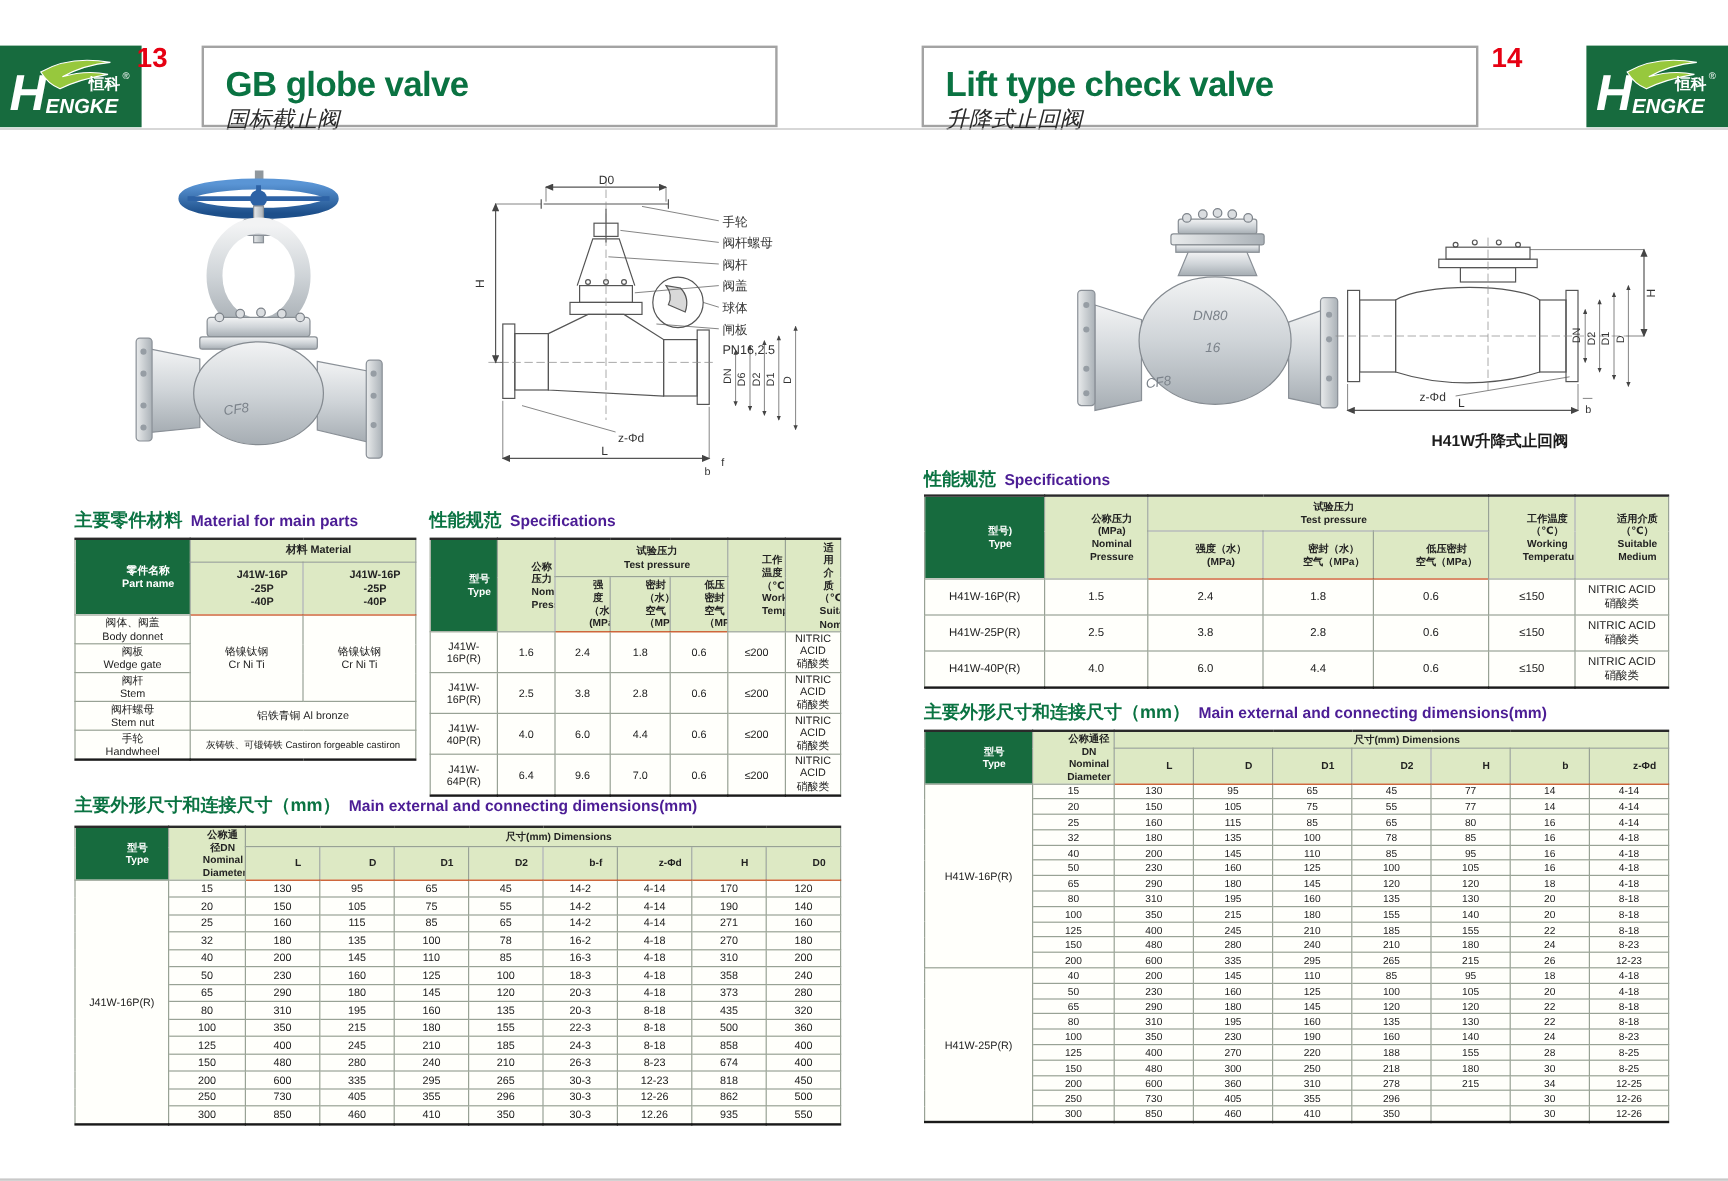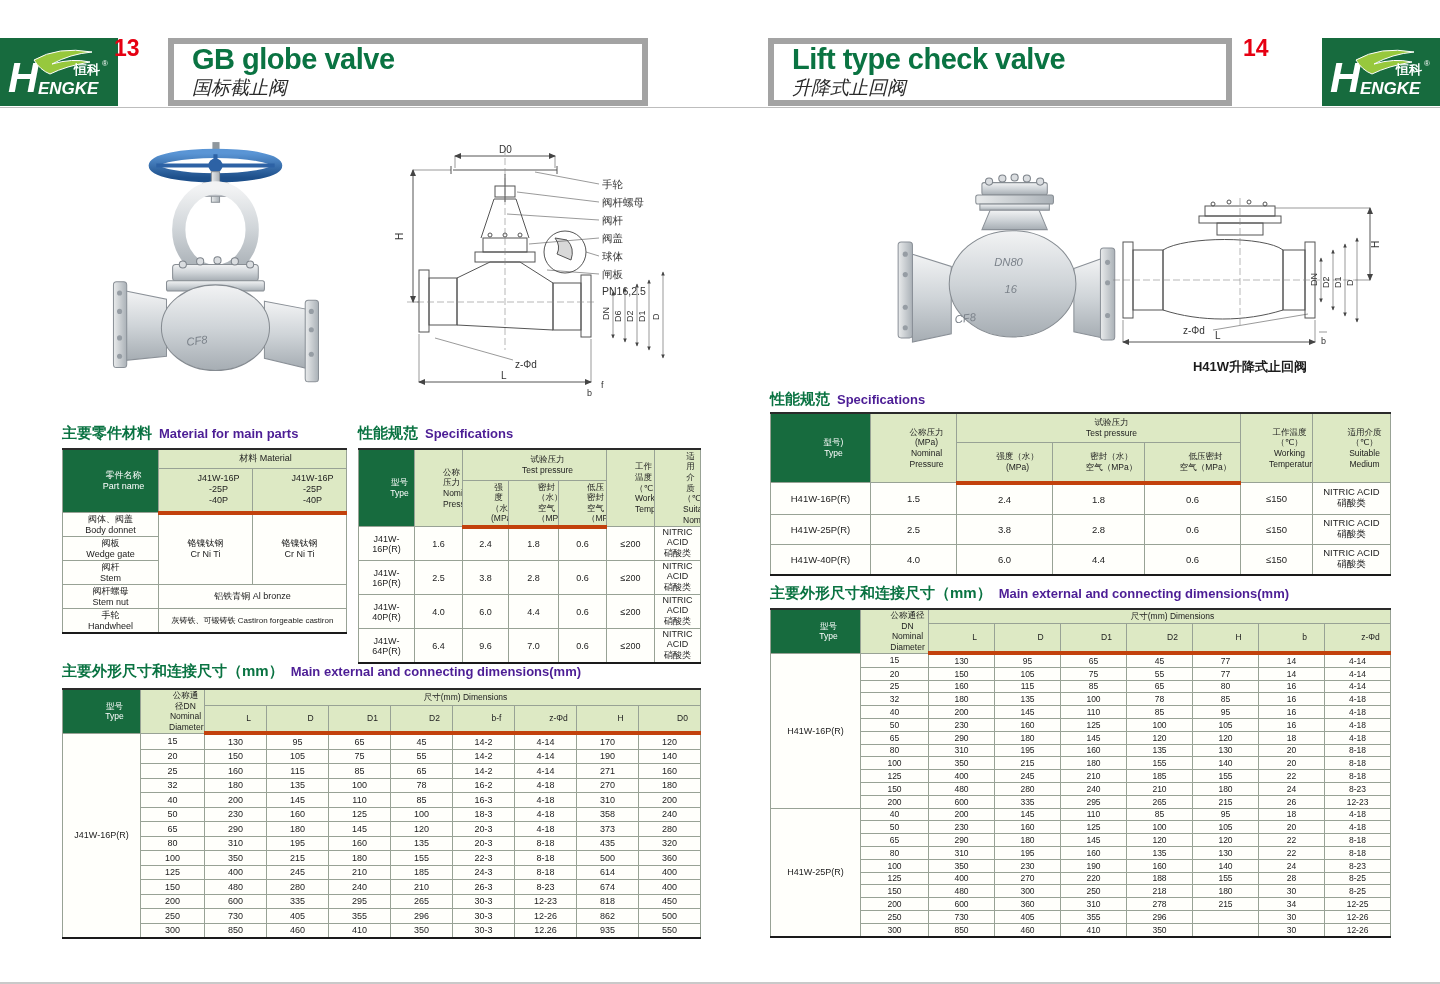--- a/index.html
+++ b/index.html
@@ -3,36 +3,36 @@
 <meta charset="utf-8">
 <style>
   html,body{margin:0;padding:0;}
   body{width:1440px;height:984px;position:relative;background:#fff;
        font-family:"Liberation Sans","DejaVu Sans",sans-serif;color:#222;overflow:hidden;
        border-bottom:2px solid #c9c9c9;box-sizing:border-box;}
   .abs{position:absolute;}
   
   .logo-block{background:#176b3e;width:118px;height:68px;top:38px;}
   .pageno{color:#e60012;font-weight:bold;font-size:23px;top:35px;}
-  .titlebox{top:38px;height:68px;border:6px solid #a3a3a3;background:#fff;box-sizing:border-box;
-            padding:0 0 0 18px;}
+  .titlebox{top:38px;height:68px;border:2px solid #a3a3a3;background:#fff;box-sizing:border-box;
+            padding:16px 0 0 18px;}
   .titlebox .en{font-size:29px;font-weight:bold;color:#0a7342;letter-spacing:-0.5px;line-height:1.05;}
   .titlebox .zh{font-size:19px;color:#2b2b2b;margin-top:1px;font-style:italic;}
   .header-rule{top:107px;left:0;width:1440px;height:1px;background:#bdbdbd;}
   
   .sec-title{white-space:nowrap;}
   .sec-title .zh{font-size:15px;font-weight:bold;color:#0a7342;}
   .sec-title .en{font-size:13px;font-weight:bold;color:#4c1d95;margin-left:7px;}
   
   table.tbl{border-collapse:collapse;table-layout:fixed;font-size:9px;
             border-top:2px solid #2a2a2a;border-bottom:2px solid #1a1a1a;background:#fffffb;}
   .tbl th,.tbl td{border:1px solid #98a295;padding:0 2px;text-align:center;vertical-align:middle;
                   white-space:pre-line;overflow:hidden;}
-  .tbl thead th{background:#dde9c4;font-weight:normal;font-size:8.5px;line-height:1.25;padding-left:28px;}
-  .tbl thead tr:last-child th{border-bottom:4px solid #c2410c;}
+  .tbl thead th{background:#dde9c4;font-weight:bold;font-size:8.5px;line-height:1.25;padding-left:28px;}
+  .tbl thead tr:last-child th{border-bottom:1px solid #c2410c;}
   .tbl th.dark{background:#176b3e;color:#fff;}
   .tbl td.group-cell{background:#fffffb;font-size:9px;}
   .mat-tbl td{height:23px;font-size:9px;line-height:1.2;}
   .mat-tbl thead th{font-size:9px;}
   .spec-tbl tbody td{height:26px;}
   .spec-tbl-r tbody td{height:29px;font-size:9.5px;}
   .dim-tbl-l tbody td{height:13.5px;}
   .dim-tbl-r tbody td{height:11.8px;font-size:8.5px;}
   .caption{font-size:13px;color:#1c1c1c;text-align:center;font-weight:bold;}
   svg text{font-family:"Liberation Sans","DejaVu Sans",sans-serif;}
@@ -466,21 +466,21 @@
         <td>360</td>
       </tr>
       <tr>
         <td>125</td>
         <td>400</td>
         <td>245</td>
         <td>210</td>
         <td>185</td>
         <td>24-3</td>
         <td>8-18</td>
-        <td>614</td>
+        <td>858</td>
         <td>400</td>
       </tr>
       <tr>
         <td>150</td>
         <td>480</td>
         <td>280</td>
         <td>240</td>
         <td>210</td>
         <td>26-3</td>
         <td>8-23</td>

